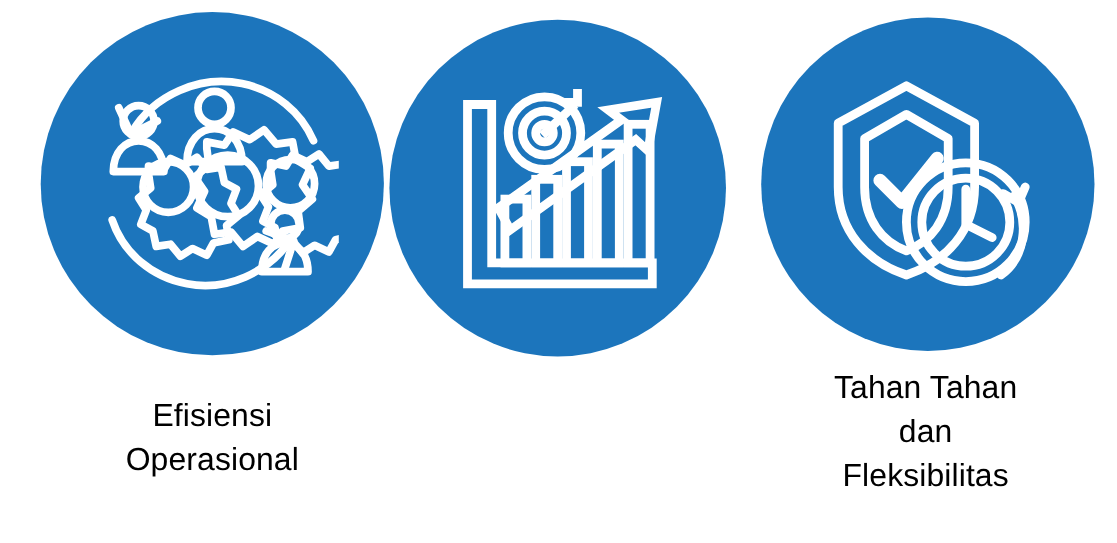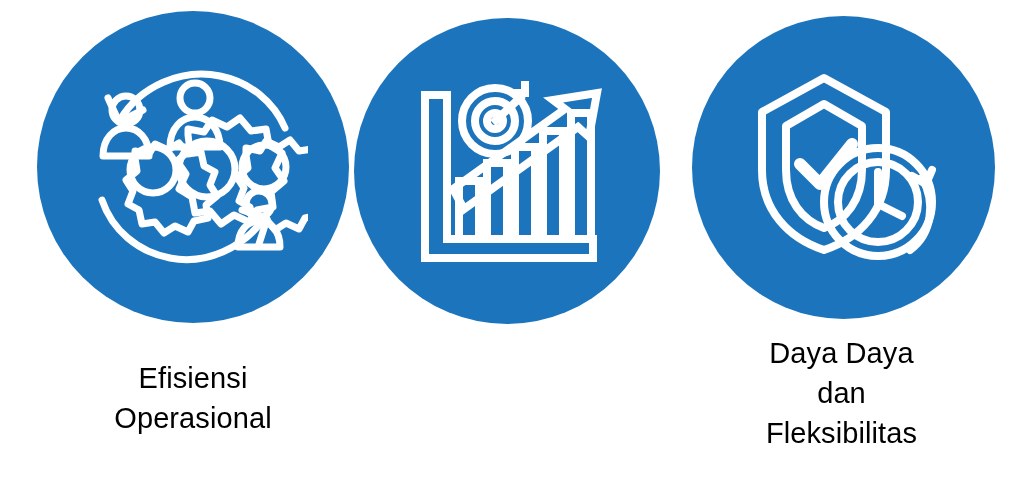--- a/index.html
+++ b/index.html
@@ -139,18 +139,18 @@
 
           <circle cx="142" cy="142" r="40"></circle>
 
           <path d="M142 112 L142 144 L166 156"></path>
 
           <path d="M186 118 C200 142, 196 174, 174 190"></path>
           <path d="M176 116 L190 124 L196 110"></path>
         </svg>
       </span>
     </div>
-    <div class="caption">Daya Daya
+    <div class="caption">Tahan Tahan
 dan
 Fleksibilitas</div>
   </div>
 
 </div>
 
 </body></html>

